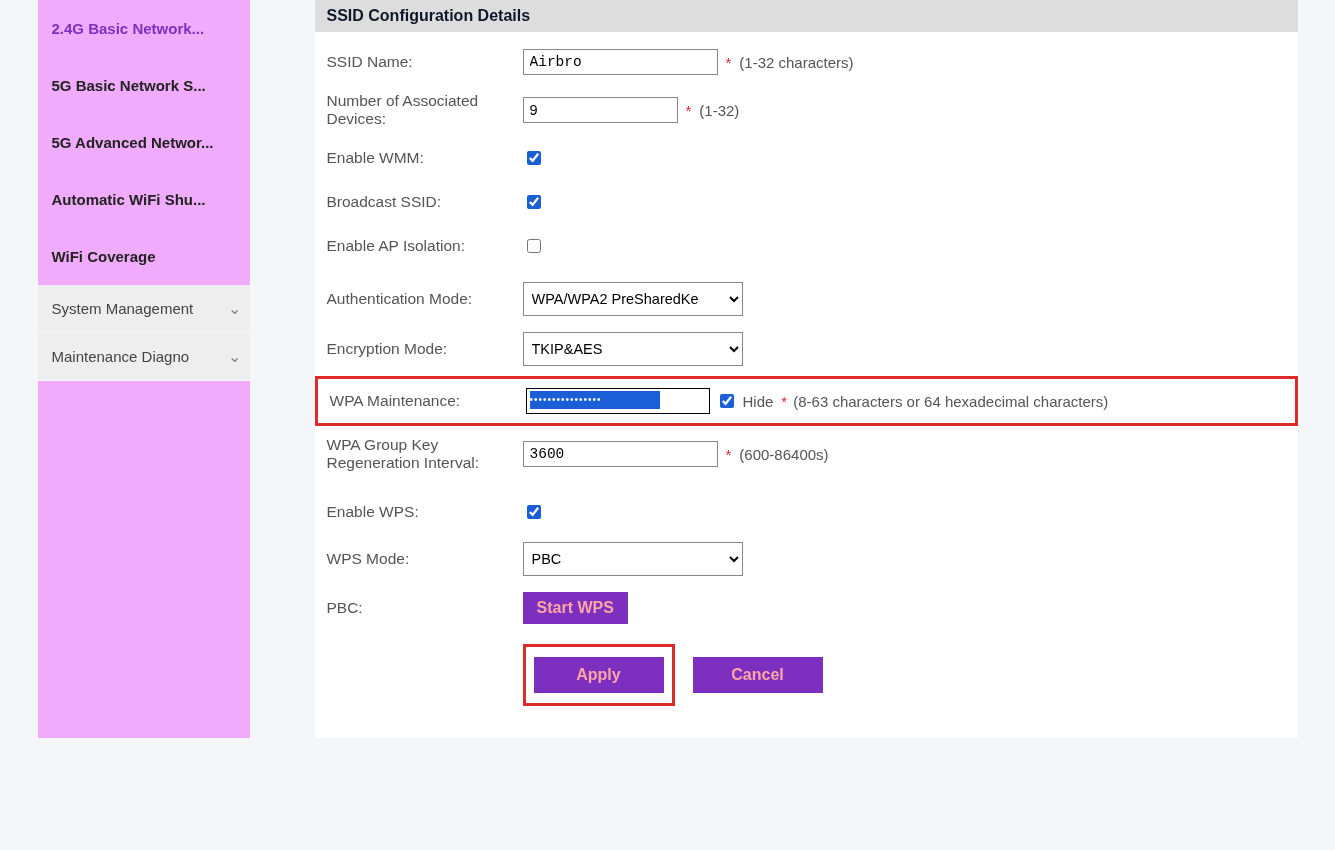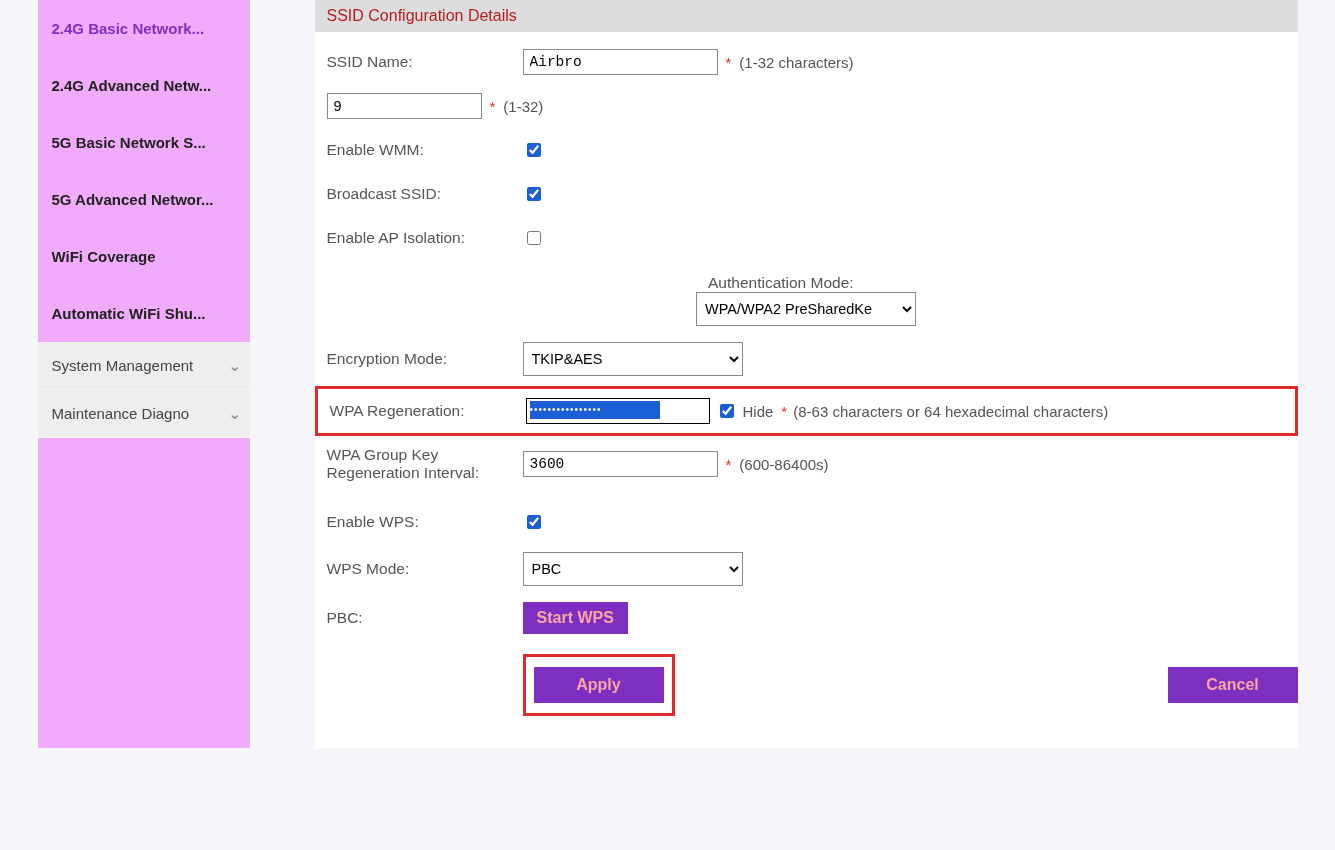--- a/index.html
+++ b/index.html
@@ -52,22 +52,22 @@
     color: #888;
   }
   .main {
     flex: 1;
     padding: 0 0 0 65px;
     min-width: 0;
   }
   .panel-header {
     background: #ddd;
     padding: 7px 12px;
-    font-weight: 400;
-    color: #b91c1c;
+    font-weight: 700;
+    color: #0f172a;
     font-size: 16px;
   }
   .form-area {
     background: #fff;
     padding: 8px 0 20px 0;
   }
   .row {
     display: flex;
     align-items: center;
     padding: 8px 12px;
@@ -136,24 +136,23 @@
     border: none;
     cursor: pointer;
     padding: 9px 22px;
     font-size: 16px;
     text-align: center;
     min-width: 130px;
   }
   .btn.small { min-width: 0; padding: 7px 14px; font-size: 16px; }
   .footer-row {
     display: flex;
-    gap: 10px;
+    gap: 18px;
     padding: 12px 0 12px 208px;
     align-items: center;
-    justify-content: space-between;
   }
   .apply-wrap {
     border: 3px solid #de2a2a;
     padding: 10px 8px;
   }
   .pre-hint {
     color: #555;
     font-size: 15px;
   }
   input[type=checkbox] {
@@ -162,25 +161,24 @@
     height: 14px;
   }
 </style>
 </head>
 <body>
 
 <div class="outer">
 <div class="container">
   <div class="sidebar">
     <div class="sidebar-item active"><span>2.4G Basic Network...</span></div>
-    <div class="sidebar-item"><span>2.4G Advanced Netw...</span></div>
     <div class="sidebar-item"><span>5G Basic Network S...</span></div>
     <div class="sidebar-item"><span>5G Advanced Networ...</span></div>
+    <div class="sidebar-item"><span>Automatic WiFi Shu...</span></div>
     <div class="sidebar-item"><span>WiFi Coverage</span></div>
-    <div class="sidebar-item"><span>Automatic WiFi Shu...</span></div>
     <div class="sidebar-group">
       <span>System Management</span>
       <span class="chev">⌄</span>
     </div>
     <div class="sidebar-group">
       <span>Maintenance Diagno</span>
       <span class="chev">⌄</span>
     </div>
   </div>
 
@@ -192,20 +190,21 @@
         <div class="label">SSID Name:</div>
         <div class="ctrl">
           <input type="text" class="wider" value="Airbro" style="">
           <span class="ast">*</span>
           <span class="hint">(1-32 characters)</span>
         </div>
       </div>
 
 
       <div class="row">
+        <div class="label">Number of Associated Devices:</div>
         <div class="ctrl">
           <input type="text" class="smaller" value="9" style="">
           <span class="ast">*</span>
           <span class="hint">(1-32)</span>
         </div>
       </div>
 
       <div class="row">
         <div class="label">Enable WMM:</div>
         <div class="ctrl">
@@ -220,41 +219,41 @@
         </div>
       </div>
 
       <div class="row">
         <div class="label">Enable AP Isolation:</div>
         <div class="ctrl">
           <input type="checkbox" style="">
         </div>
       </div>
 
-      <div class="row" style="margin-top:6px;flex-direction:column;">
+      <div class="row" style="margin-top:6px;">
         <div class="label">Authentication Mode:</div>
         <div class="ctrl">
           <select>
             <option>WPA/WPA2 PreSharedKe</option>
           </select>
         </div>
       </div>
 
       <div class="row">
         <div class="label">Encryption Mode:</div>
         <div class="ctrl">
           <select>
             <option>TKIP&amp;AES</option>
           </select>
         </div>
       </div>
 
       <div class="highlight-box">
         <div class="row">
-          <div class="label">WPA Regeneration:</div>
+          <div class="label">WPA Maintenance:</div>
           <div class="ctrl">
             <div class="psk-input" style="height:26px;padding:2px 3px;">
               <span class="sel">••••••••••••••••</span>
             </div>
             <input type="checkbox" checked="" style="margin-left: 6px;">
             <span class="hint">Hide</span>
             <span class="ast">*</span>
                 <span class="pre-hint">(8-63 characters or 64 hexadecimal characters)</span>
           </div>
         </div>

